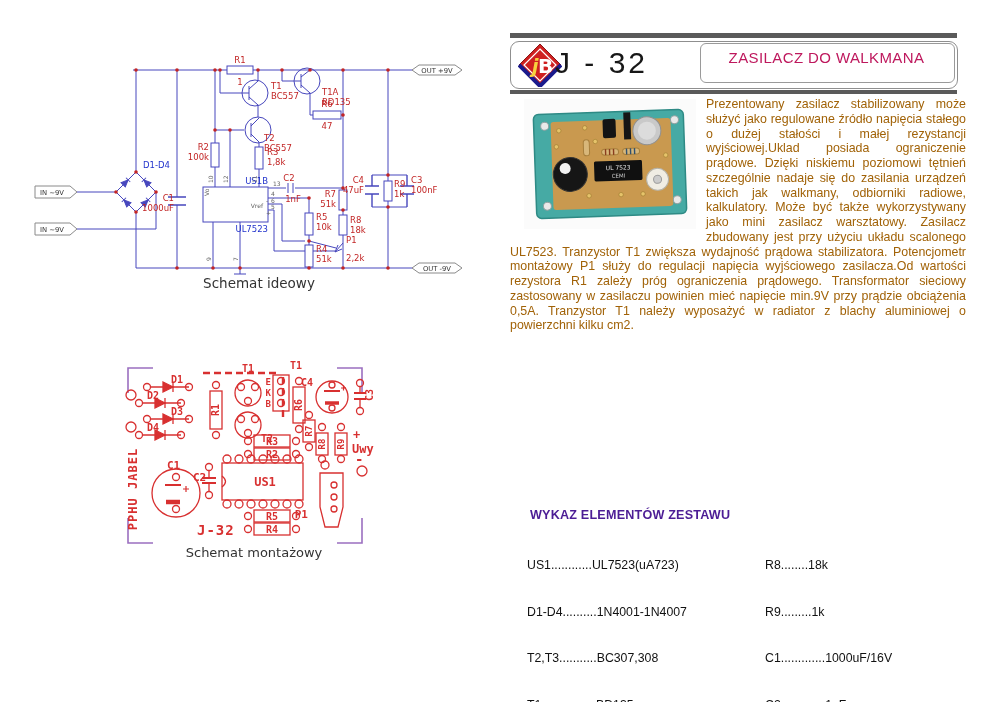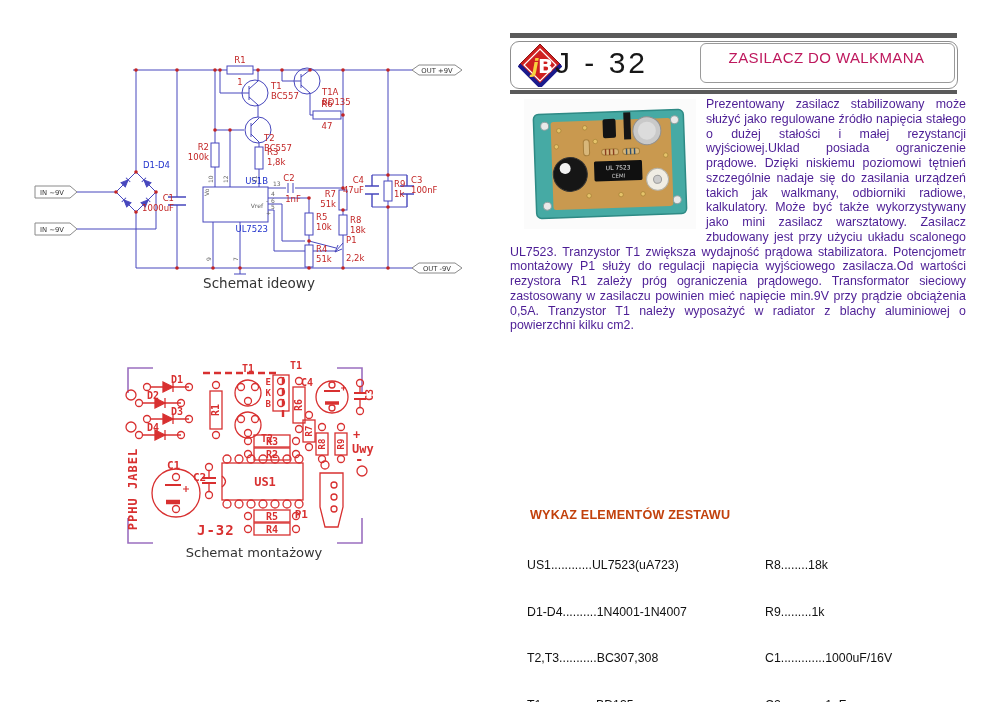--- a/index.html
+++ b/index.html
@@ -7,24 +7,24 @@
         font-family:"Liberation Sans", sans-serif;color:#1c1c1c;}
   .abs{position:absolute;}
   
   #bar-top{left:510px;top:33px;width:447px;height:5px;background:#5a5a5a;}
   #bar-bottom{left:510px;top:90px;width:447px;height:4px;background:#5a5a5a;}
   #header-box{left:510px;top:41px;width:446px;height:46px;border:1.5px solid #8f8f8f;border-radius:9px;background:#fff;}
   #model-code{left:555px;top:46px;font-size:30px;letter-spacing:3px;color:#171717;}
   #title-box{left:700px;top:43px;width:253px;height:38px;border:1.3px solid #9a9a9a;border-radius:6px;}
   #title-text{left:710px;top:49px;width:233px;text-align:center;font-size:15px;letter-spacing:.4px;color:#be185d;}
   
-  #intro{left:510px;top:97px;width:456px;font-size:12.4px;line-height:14.75px;text-align:justify;color:#4c1d95;}
+  #intro{left:510px;top:97px;width:456px;font-size:12.4px;line-height:14.75px;text-align:justify;color:#a16207;}
   #photo-wrap{float:left;width:172px;height:130px;margin:2px 10px 3px 14px;}
   
-  #parts-heading{left:530px;top:508px;font-size:12.6px;font-weight:bold;letter-spacing:.2px;color:#c2410c;}
+  #parts-heading{left:530px;top:508px;font-size:12.6px;font-weight:bold;letter-spacing:.2px;color:#4c1d95;}
   .parts-col{font-size:12.3px;line-height:15.5px;color:#111;white-space:pre;}
   #parts-left{left:527px;top:527px;}
   #parts-right{left:765px;top:527px;}
   
   svg text{font-family:"DejaVu Sans", sans-serif;}
   .schlab{fill:#c22525;font-size:8.5px;}
   .schlab-b{fill:#2233cc;font-size:8.5px;}
   .pin{fill:#666;font-size:6px;}
   .tagtext{fill:#333;font-size:6.8px;}
   .cap{fill:#333;font-size:13.5px;}

